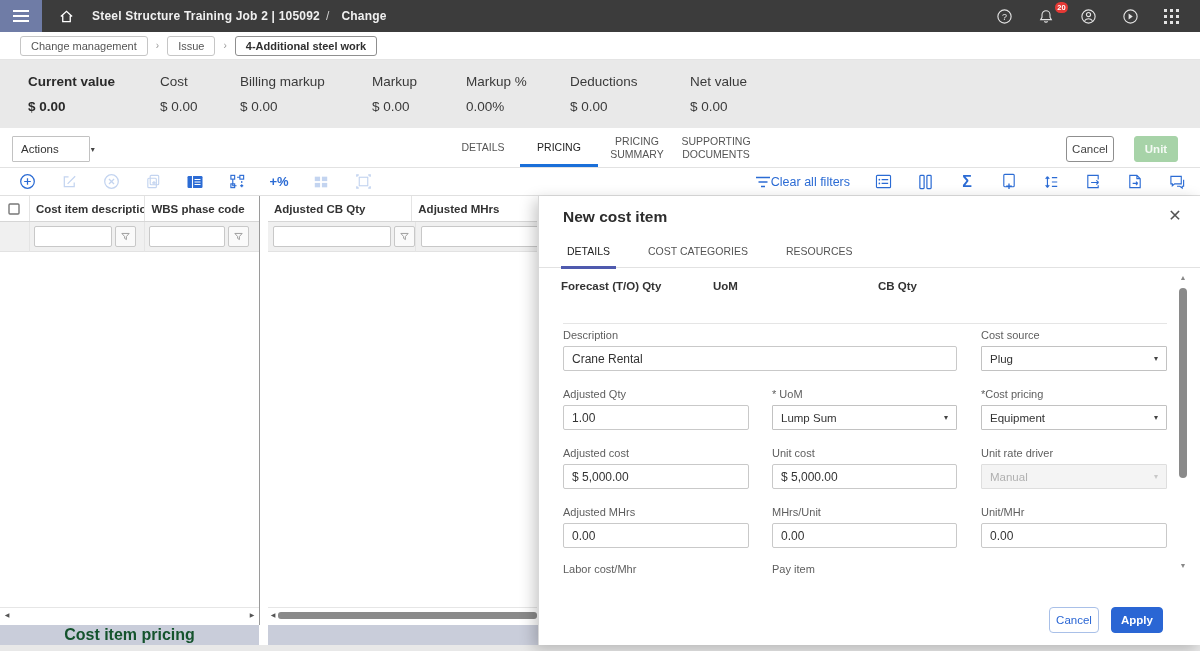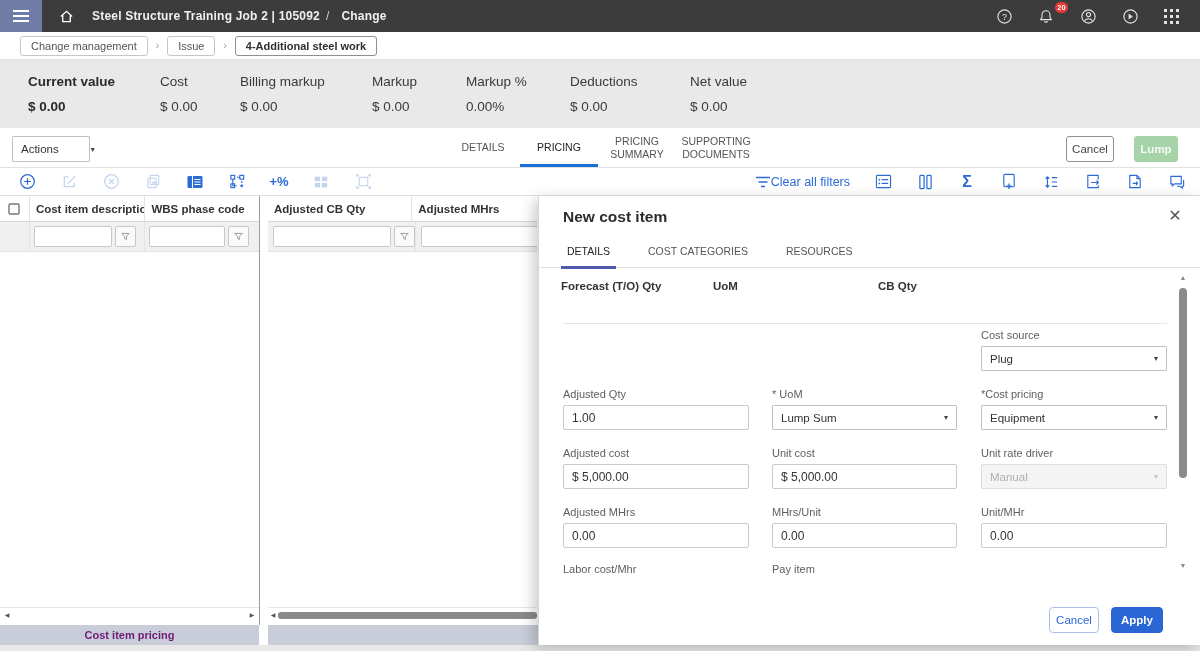--- a/index.html
+++ b/index.html
@@ -67,21 +67,21 @@
   .fcell { display:flex; align-items:center; border-right:1px solid #e4e4e4; height:30px; }
   .finput { height:21px; border:1px solid #c8c8c8; border-radius:2px; background:#fff; font-size:11px; padding:0 4px; font-family:"Liberation Sans",sans-serif; }
   .fbtn { width:21px; height:21px; margin-left:3px; border:1px solid #c8c8c8; border-radius:2px; background:#fafafa; display:flex; align-items:center; justify-content:center; color:#9e9e9e; cursor:pointer; }
   .hscroll { position:absolute; left:0; right:0; bottom:4px; height:14px; border-top:1px solid #e6e6e6; display:flex; align-items:center; }
   .scroll-arr { font-size:6px; color:#555; width:10px; text-align:center; cursor:pointer; }
   .hthumb { position:absolute; left:10px; right:0; top:4px; height:7px; background:#8a8a8a; border-radius:3px; cursor:grab; }
 
   
   .pricing-footer { position:absolute; left:0; top:625px; width:538px; height:20px; }
   .pf-seg { position:absolute; top:0; height:20px; background:#c9cdda; }
-  .pf-left { left:0; width:259px; display:flex; align-items:center; justify-content:center; font-size:11px; font-weight:700; color:#701a75; }
+  .pf-left { left:0; width:259px; display:flex; align-items:center; justify-content:center; font-size:16px; font-weight:700; color:#14532d; }
   .pf-right { left:268px; width:270px; }
   .bottom-strip { position:absolute; left:0; top:645px; width:1200px; height:6px; background:#e8e8e8; }
 
   
   .dialog { position:absolute; left:538px; top:196px; width:662px; height:449px; background:#fff; box-shadow:-4px 4px 14px rgba(0,0,0,.22); border-left:1px solid #d8d8d8; }
   .dlg-title { position:absolute; left:24px; top:12px; font-size:15.5px; font-weight:700; color:#2d2d2d; }
   .dlg-close { position:absolute; right:14px; top:8px; width:22px; height:22px; display:flex; align-items:center; justify-content:center; font-size:16px; color:#555; cursor:pointer; }
   .dlg-tabs { position:absolute; left:0; top:38px; width:662px; height:34px; border-bottom:1px solid #e2e2e2; display:flex; align-items:center; padding-left:22px; gap:26px; }
   .dtab { font-size:10.5px; color:#555; padding:0 6px; height:34px; display:flex; align-items:center; cursor:pointer; position:relative; }
   .dtab.active { color:#222; }
@@ -226,21 +226,21 @@
   <div class="sel actions-btn">
     <span>Actions</span>
     <span class="arr">▾</span>
   </div>
   <div class="tab" style="left:448px;width:70px;">DETAILS</div>
   <div class="tab active" style="left:520px;width:78px;">PRICING</div>
   <div class="tab" style="left:600px;width:74px;">PRICING SUMMARY</div>
   <div class="tab" style="left:678px;width:76px;">SUPPORTING DOCUMENTS</div>
   <div class="tab-underline"></div>
   <div class="btn btn-cancel-top">Cancel</div>
-  <div class="btn btn-save">Lump</div>
+  <div class="btn btn-save">Unit</div>
 </section>
 
 <section class="toolbar">
   <div class="tb-left">
     <div class="ticon">
       <svg width="17" height="17" viewBox="0 0 18 18" fill="none" stroke="currentColor" stroke-width="1.3">
           <circle cx="9" cy="9" r="7.2"></circle>
           <path d="M9 5.5 V12.5 M5.5 9 H12.5"></path>
         </svg>
     </div>
@@ -424,20 +424,24 @@
     <div class="dtab active">DETAILS</div>
     <div class="dtab">COST CATEGORIES</div>
     <div class="dtab">RESOURCES</div>
   </div>
 
   <div class="dsum-h" style="left:22px;">Forecast (T/O) Qty</div>
   <div class="dsum-h" style="left:174px;">UoM</div>
   <div class="dsum-h" style="left:339px;">CB Qty</div>
   <div class="dlg-divider"></div>
 
+  <div class="fld" style="left:24px;top:133px;width:394px;">
+    <div class="fld-label">Description</div>
+    <input class="fld-input" value="Crane Rental" style="">
+  </div>
   <div class="fld" style="left:442px;top:133px;width:186px;">
     <div class="fld-label">Cost source</div>
     <div class="sel fld-select">
       <span>Plug</span>
       <span class="arr">▾</span>
     </div>
   </div>
 
   <div class="fld" style="left:24px;top:192px;width:186px;">
     <div class="fld-label">Adjusted Qty</div>

